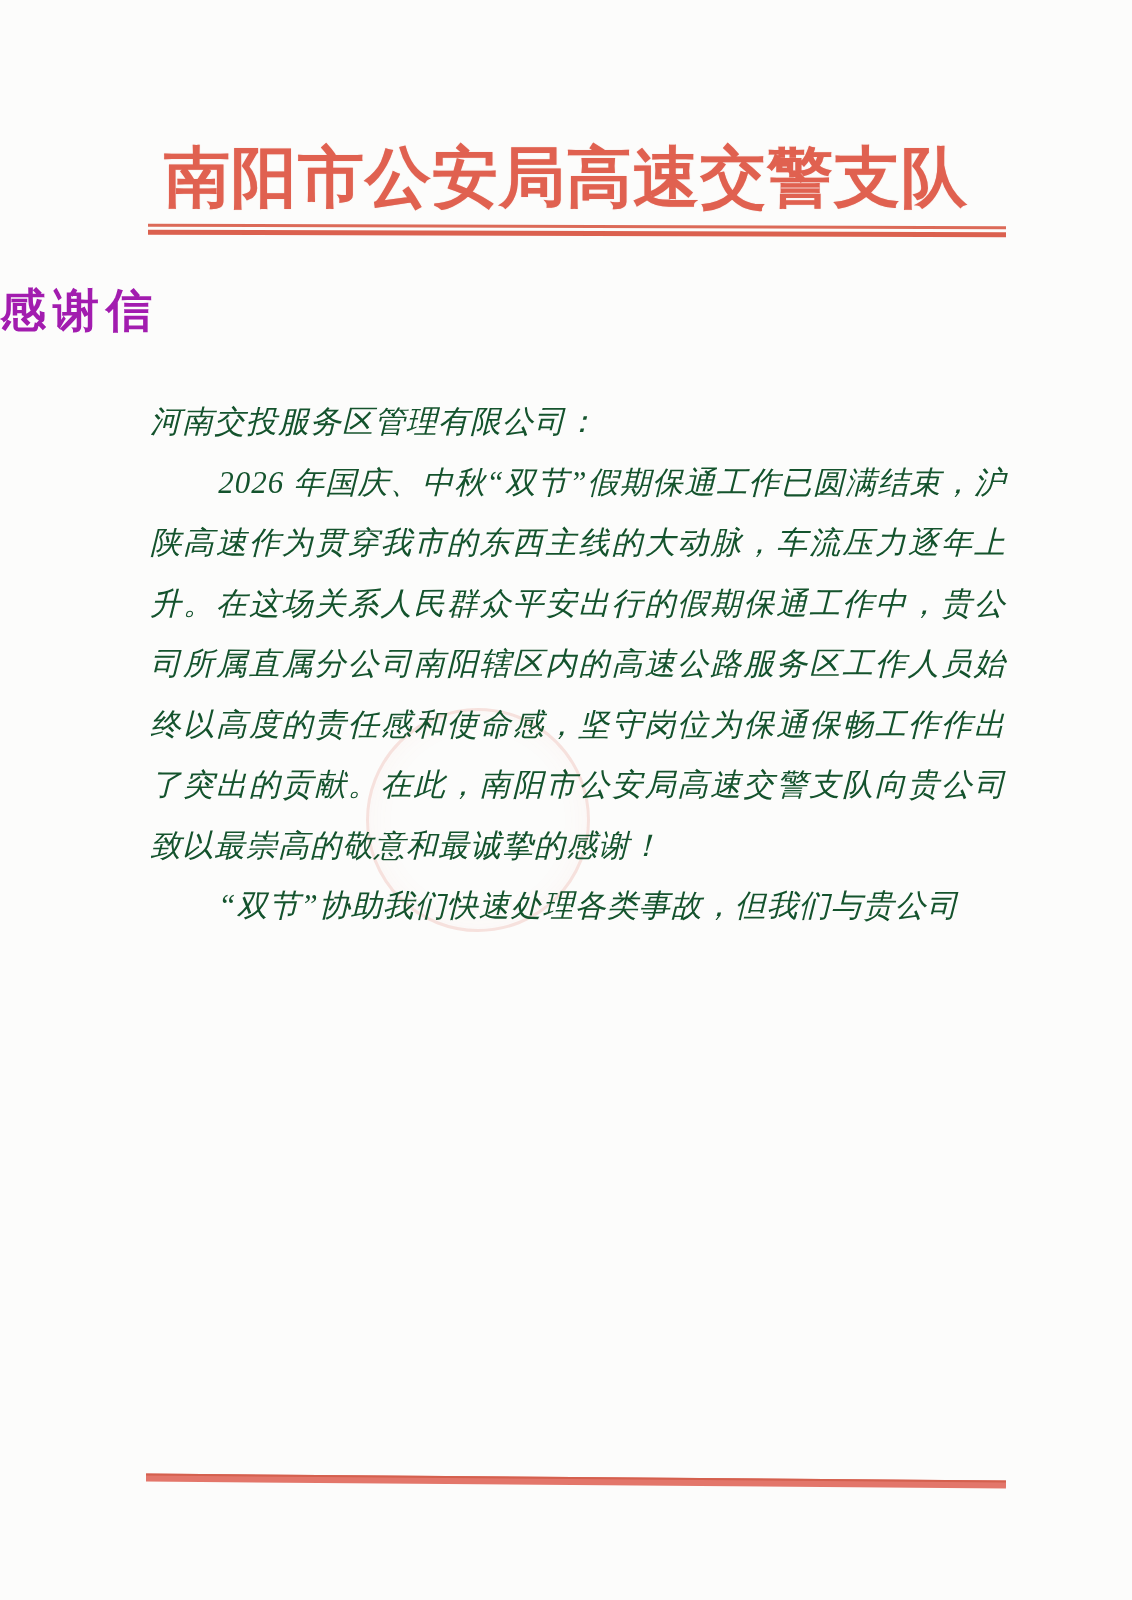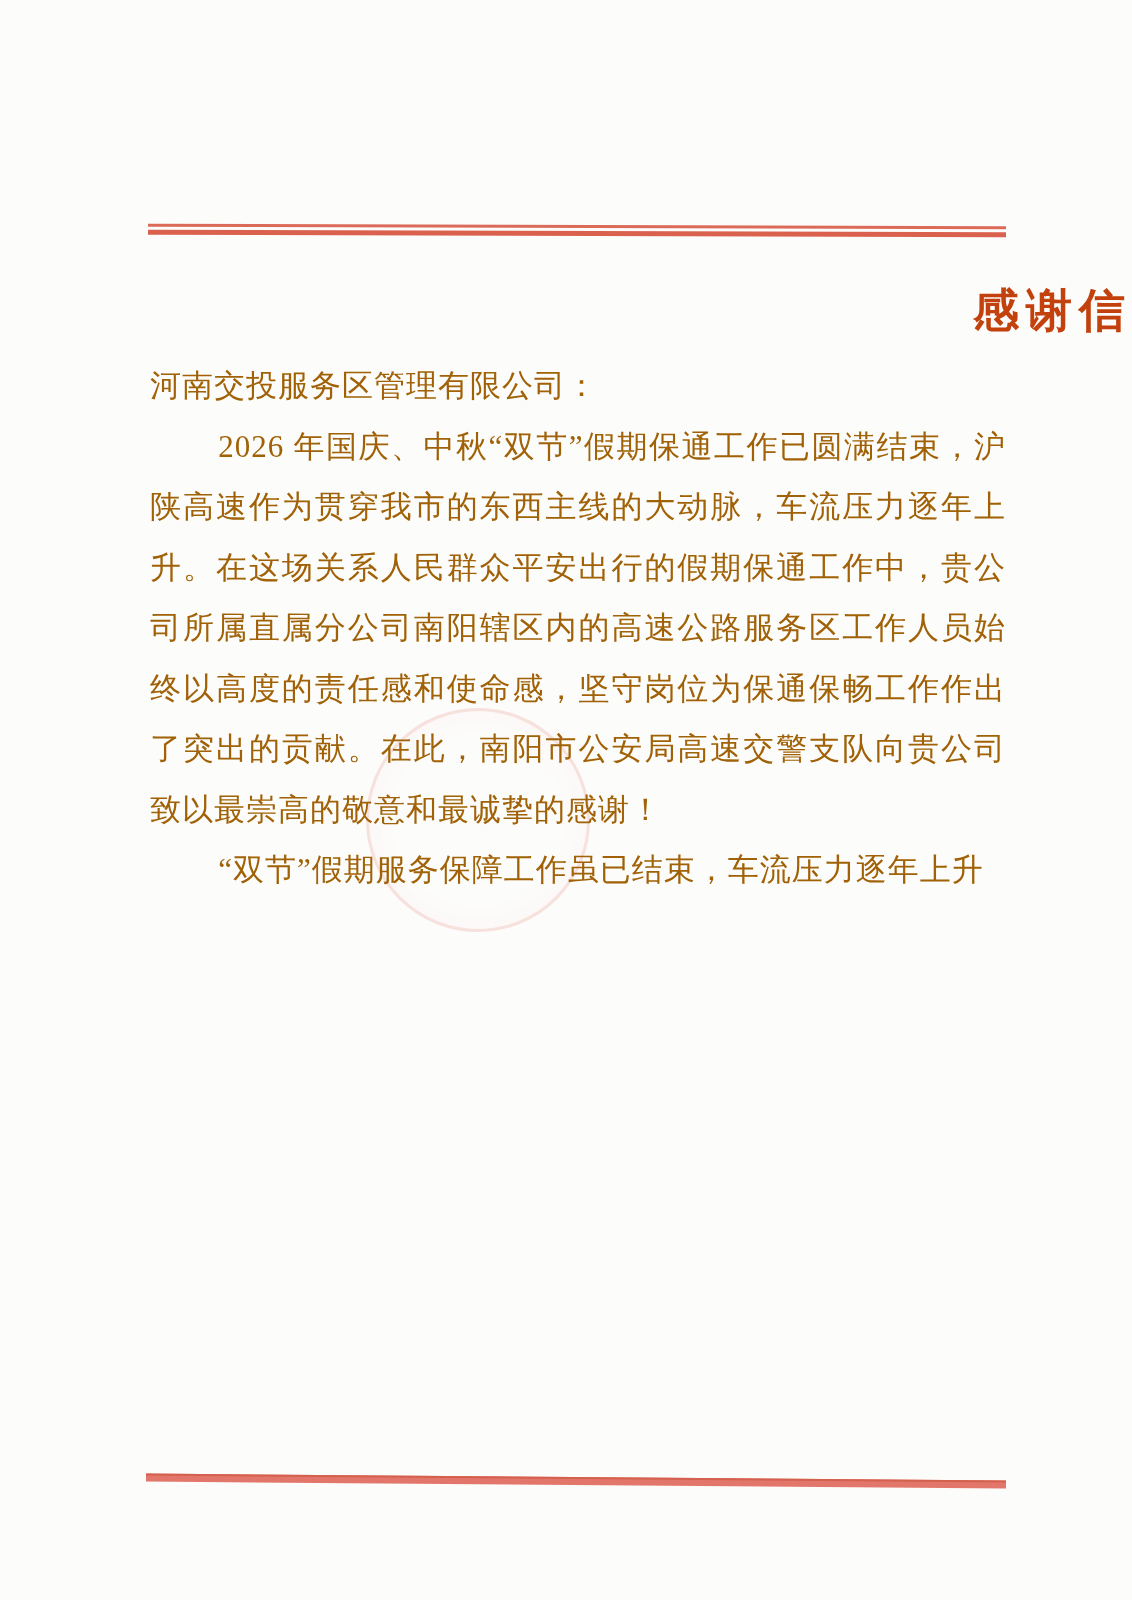--- a/index.html
+++ b/index.html
@@ -43,37 +43,38 @@
   }
   .rule-top .thick {
     height: 5px;
     background: #db614f;
   }
   .doc-title {
     position: absolute;
     top: 280px;
     left: 0;
     width: 100%;
-    text-align: right;
+    text-align: left;
     font-size: 46px;
     font-weight: bold;
     letter-spacing: 7px;
-    color: #c2410c;
+    color: #a21caf;
   }
   .letter-body {
     position: absolute;
-    top: 356px;
+    top: 392px;
     left: 150px;
     width: 856px;
     font-size: 31px;
     line-height: 60.5px;
     letter-spacing: 1px;
-    color: #a16207;
+    color: #14532d;
     text-align: justify;
     text-justify: inter-character;
+    font-style: italic;
   }
   .salutation {
     margin: 0;
   }
   .para {
     margin: 0;
     text-indent: 2.2em;
   }
   .stamp-bleed {
     position: absolute;
@@ -94,31 +95,32 @@
     background: #e3766a;
     border-top: 2px solid #d4604e;
     transform: rotate(0.45deg);
   }
 </style>
 </head>
 <body>
 
 <div class="page">
 
+  <div class="letterhead">南阳市公安局高速交警支队</div>
 
   <div class="rule-top">
     <div class="thin"></div>
     <div class="thick"></div>
   </div>
 
   <div class="doc-title">感谢信</div>
 
   <div class="stamp-bleed"></div>
 
   <div class="letter-body">
     <p class="salutation">河南交投服务区管理有限公司：</p>
     <p class="para">2026 年国庆、中秋“双节”假期保通工作已圆满结束，沪陕高速作为贯穿我市的东西主线的大动脉，车流压力逐年上升。在这场关系人民群众平安出行的假期保通工作中，贵公司所属直属分公司南阳辖区内的高速公路服务区工作人员始终以高度的责任感和使命感，坚守岗位为保通保畅工作作出了突出的贡献。在此，南阳市公安局高速交警支队向贵公司致以最崇高的敬意和最诚挚的感谢！</p>
-    <p class="para">“双节”假期服务保障工作虽已结束，车流压力逐年上升</p>
+    <p class="para">“双节”协助我们快速处理各类事故，但我们与贵公司</p>
   </div>
 
   <div class="rule-bottom"></div>
 
 </div>
 
 </body></html>

